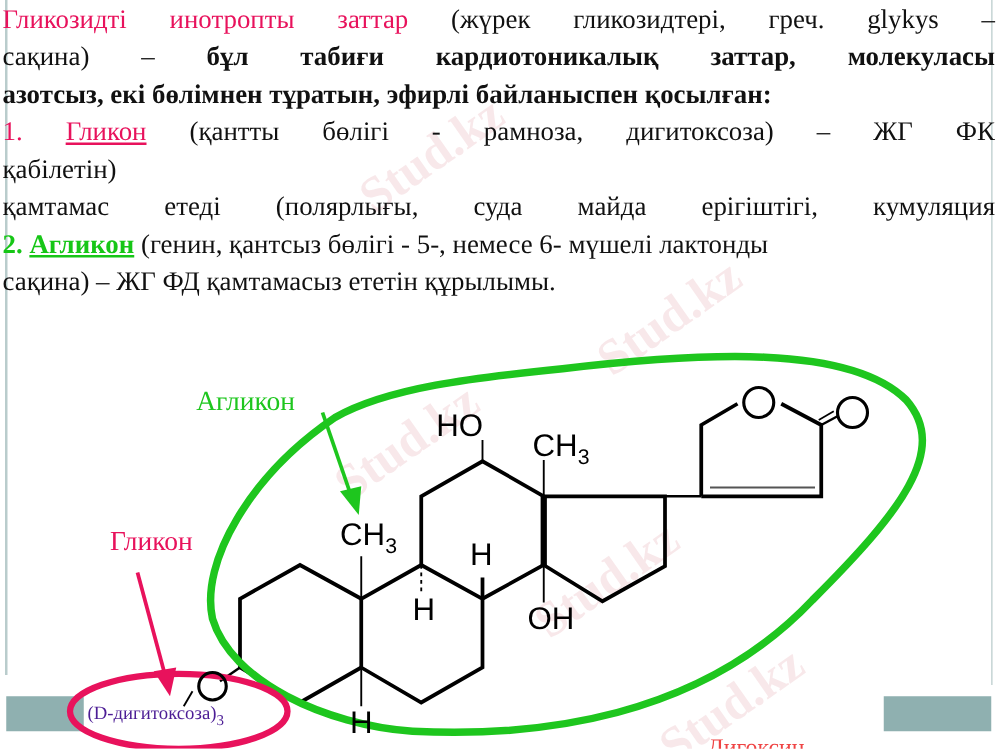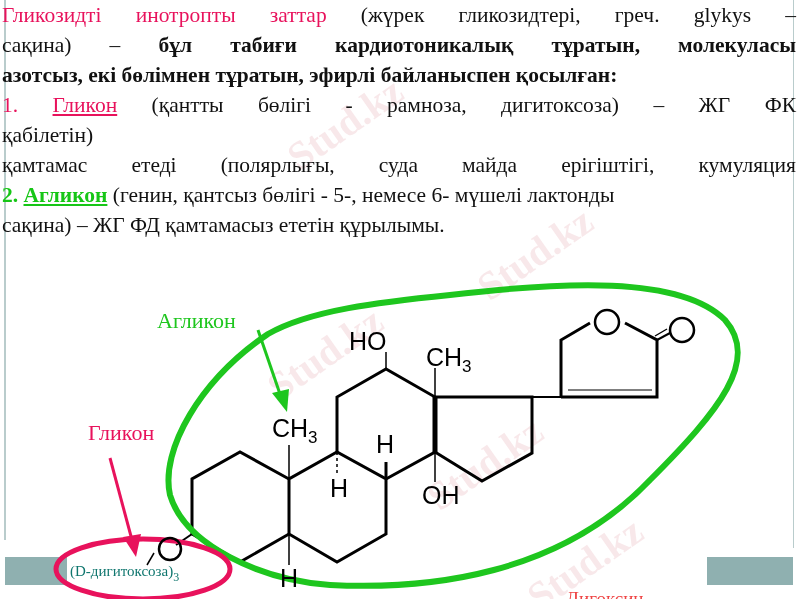--- a/index.html
+++ b/index.html
@@ -15,21 +15,21 @@
   .pink { color:#e8125c; font-weight:normal; }
   .green { color:#16c616; font-weight:bold; }
   .bold { font-weight:bold; }
   .ital { }
   .ul { text-decoration:underline; }
   svg.diagram { position:absolute; left:0; top:0; }
   .lbl { position:absolute; font-family:"Liberation Sans", sans-serif; font-size:25px; color:#000; line-height:1; }
   .lbl sub { font-size:17px; vertical-align:-6px; }
   .agl { position:absolute; left:157px; top:308px; font-size:22px; color:#1ec61e; }
   .glk { position:absolute; left:88px; top:420px; font-size:22px; color:#e8125c; }
-  .sugar { position:absolute; left:70px; top:563px; font-size:15px; color:#0f766e; }
+  .sugar { position:absolute; left:70px; top:563px; font-size:15px; color:#4c1d95; }
   .sugar sub { font-size:12px; vertical-align:-5px; }
   .digoxin { position:absolute; left:566px; top:588px; font-size:19px; font-weight:normal; color:#ef4444; }
   .wm { position:absolute; font-size:40px; font-weight:bold; color:rgba(200,80,90,0.13); transform:rotate(-35deg); white-space:nowrap; }
 </style>
 </head>
 <body>
 
 <div class="frame-left"></div>
 <div class="frame-right"></div>
 <div class="footer-bar-left"></div>
@@ -39,21 +39,21 @@
 <div class="wm" style="left:470px;top:230px;">Stud.kz</div>
 <div class="wm" style="left:260px;top:330px;">Stud.kz</div>
 <div class="wm" style="left:420px;top:440px;">Stud.kz</div>
 <div class="wm" style="left:520px;top:540px;">Stud.kz</div>
 
 <div class="text-block">
   <div class="line justify">
     <span class="pink">Гликозидті инотропты заттар</span><span> (жүрек гликозидтері, греч. </span><span class="ital">glykys</span><span> –</span>
   </div>
   <div class="line justify">
-    <span>сақина) – </span><span class="bold">бұл табиғи кардиотоникалық тұратын, молекуласы</span>
+    <span>сақина) – </span><span class="bold">бұл табиғи кардиотоникалық заттар, молекуласы</span>
   </div>
   <div class="line">
     <span class="bold">азотсыз, екі бөлімнен тұратын, эфирлі байланыспен қосылған:</span>
   </div>
   <div class="line justify">
     <span class="pink">1.</span>&nbsp;<span class="pink ul">Гликон</span><span> (қантты бөлігі - рамноза, дигитоксоза) – ЖГ ФК</span>
   </div>
   <div class="line">
     <span>қабілетін)</span>
   </div>

